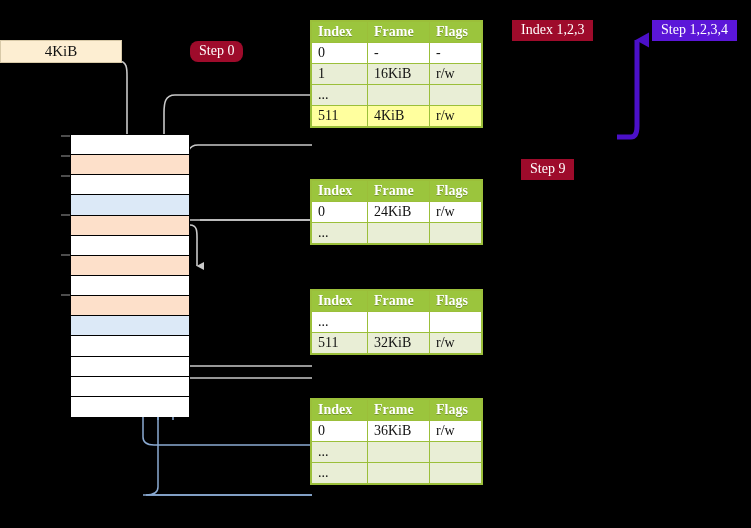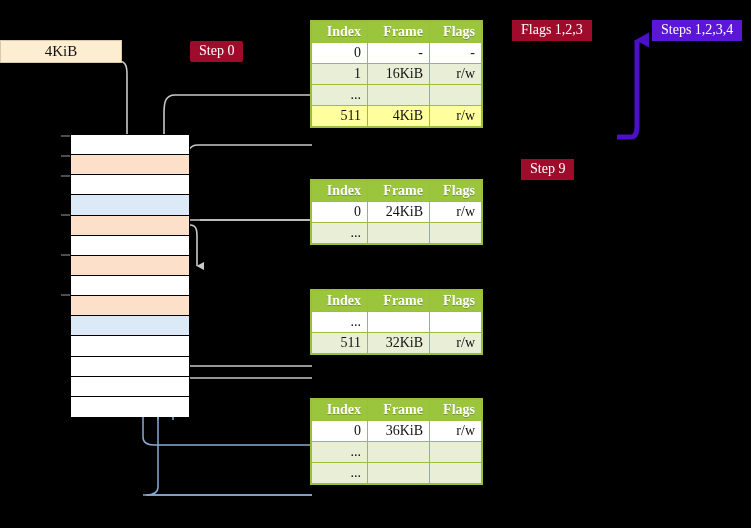--- a/index.html
+++ b/index.html
@@ -9,38 +9,38 @@
   svg.layer{pointer-events:none;}
 
   
   .sizebox{position:absolute;background:#fdeed2;border:1px solid #d8c9a8;
            color:#111;font-size:15px;display:flex;align-items:center;
            justify-content:center;}
 
   
   .badge{position:absolute;color:#fff;font-size:14px;padding:2px 9px 3px 9px;
          white-space:nowrap;line-height:1.15;}
-  .badge.red{background:#9e0b2b;border-radius:2px;}
+  .badge.red{background:#9e0b2b;border-radius:8px;}
   .badge.red2{background:#9e0b2b;}
   .badge.blue{background:#5b16d8;}
 
   
   .memcol{position:absolute;border:1px solid #000;box-sizing:border-box;}
   .memrow{box-sizing:border-box;border-bottom:1px solid #000;width:100%;}
   .memrow:last-child{border-bottom:none;}
   .mw{background:#ffffff;}
   .mp{background:#fde0ca;}
   .mb{background:#dce9f7;}
 
   
   .ptable{position:absolute;border-collapse:collapse;background:#fff;
           box-shadow:0 0 0 1px #9bbf3a;}
   .ptable td,.ptable th{border:1px solid #9bbf3a;font-size:14px;
           padding:2px 6px;height:19px;box-sizing:border-box;
-          font-family:"Liberation Serif",serif;text-align:right;
+          font-family:"Liberation Serif",serif;text-align:left;
           color:#111;font-weight:normal;}
   .ptable th{background:#9bc53d;color:#ffffff;font-weight:bold;
              text-shadow:0 1px 0 rgba(0,0,0,.25);}
   .ptable td.c0{width:56px;}
   .ptable td.c1{width:62px;}
   .ptable td.c2{width:52px;}
   .ptable th.c0{width:56px;}
   .ptable th.c1{width:62px;}
   .ptable th.c2{width:52px;}
   tr.alt td{background:#e9eed6;}
@@ -121,24 +121,24 @@
   </div>
 
 <div class="sizebox" style="left:0px;top:40px;width:120px;height:21px;">
   <span>4KiB</span>
 </div>
 
 <div class="badge red" style="left:190px;top:41px;">
   <span>Step 0</span>
 </div>
 <div class="badge red2" style="left:512px;top:20px;">
-  <span>Flags 1,2,3</span>
+  <span>Index 1,2,3</span>
 </div>
 <div class="badge blue" style="left:652px;top:20px;">
-  <span>Steps 1,2,3,4</span>
+  <span>Step 1,2,3,4</span>
 </div>
 <div class="badge red2" style="left:521px;top:159px;">
   <span>Step 9</span>
 </div>
 
 <table class="ptable" id="pt0" style="left:311px;top:21px;">
     <thead>
       <tr>
         <th class="c0">Index</th>
         <th class="c1">Frame</th>

